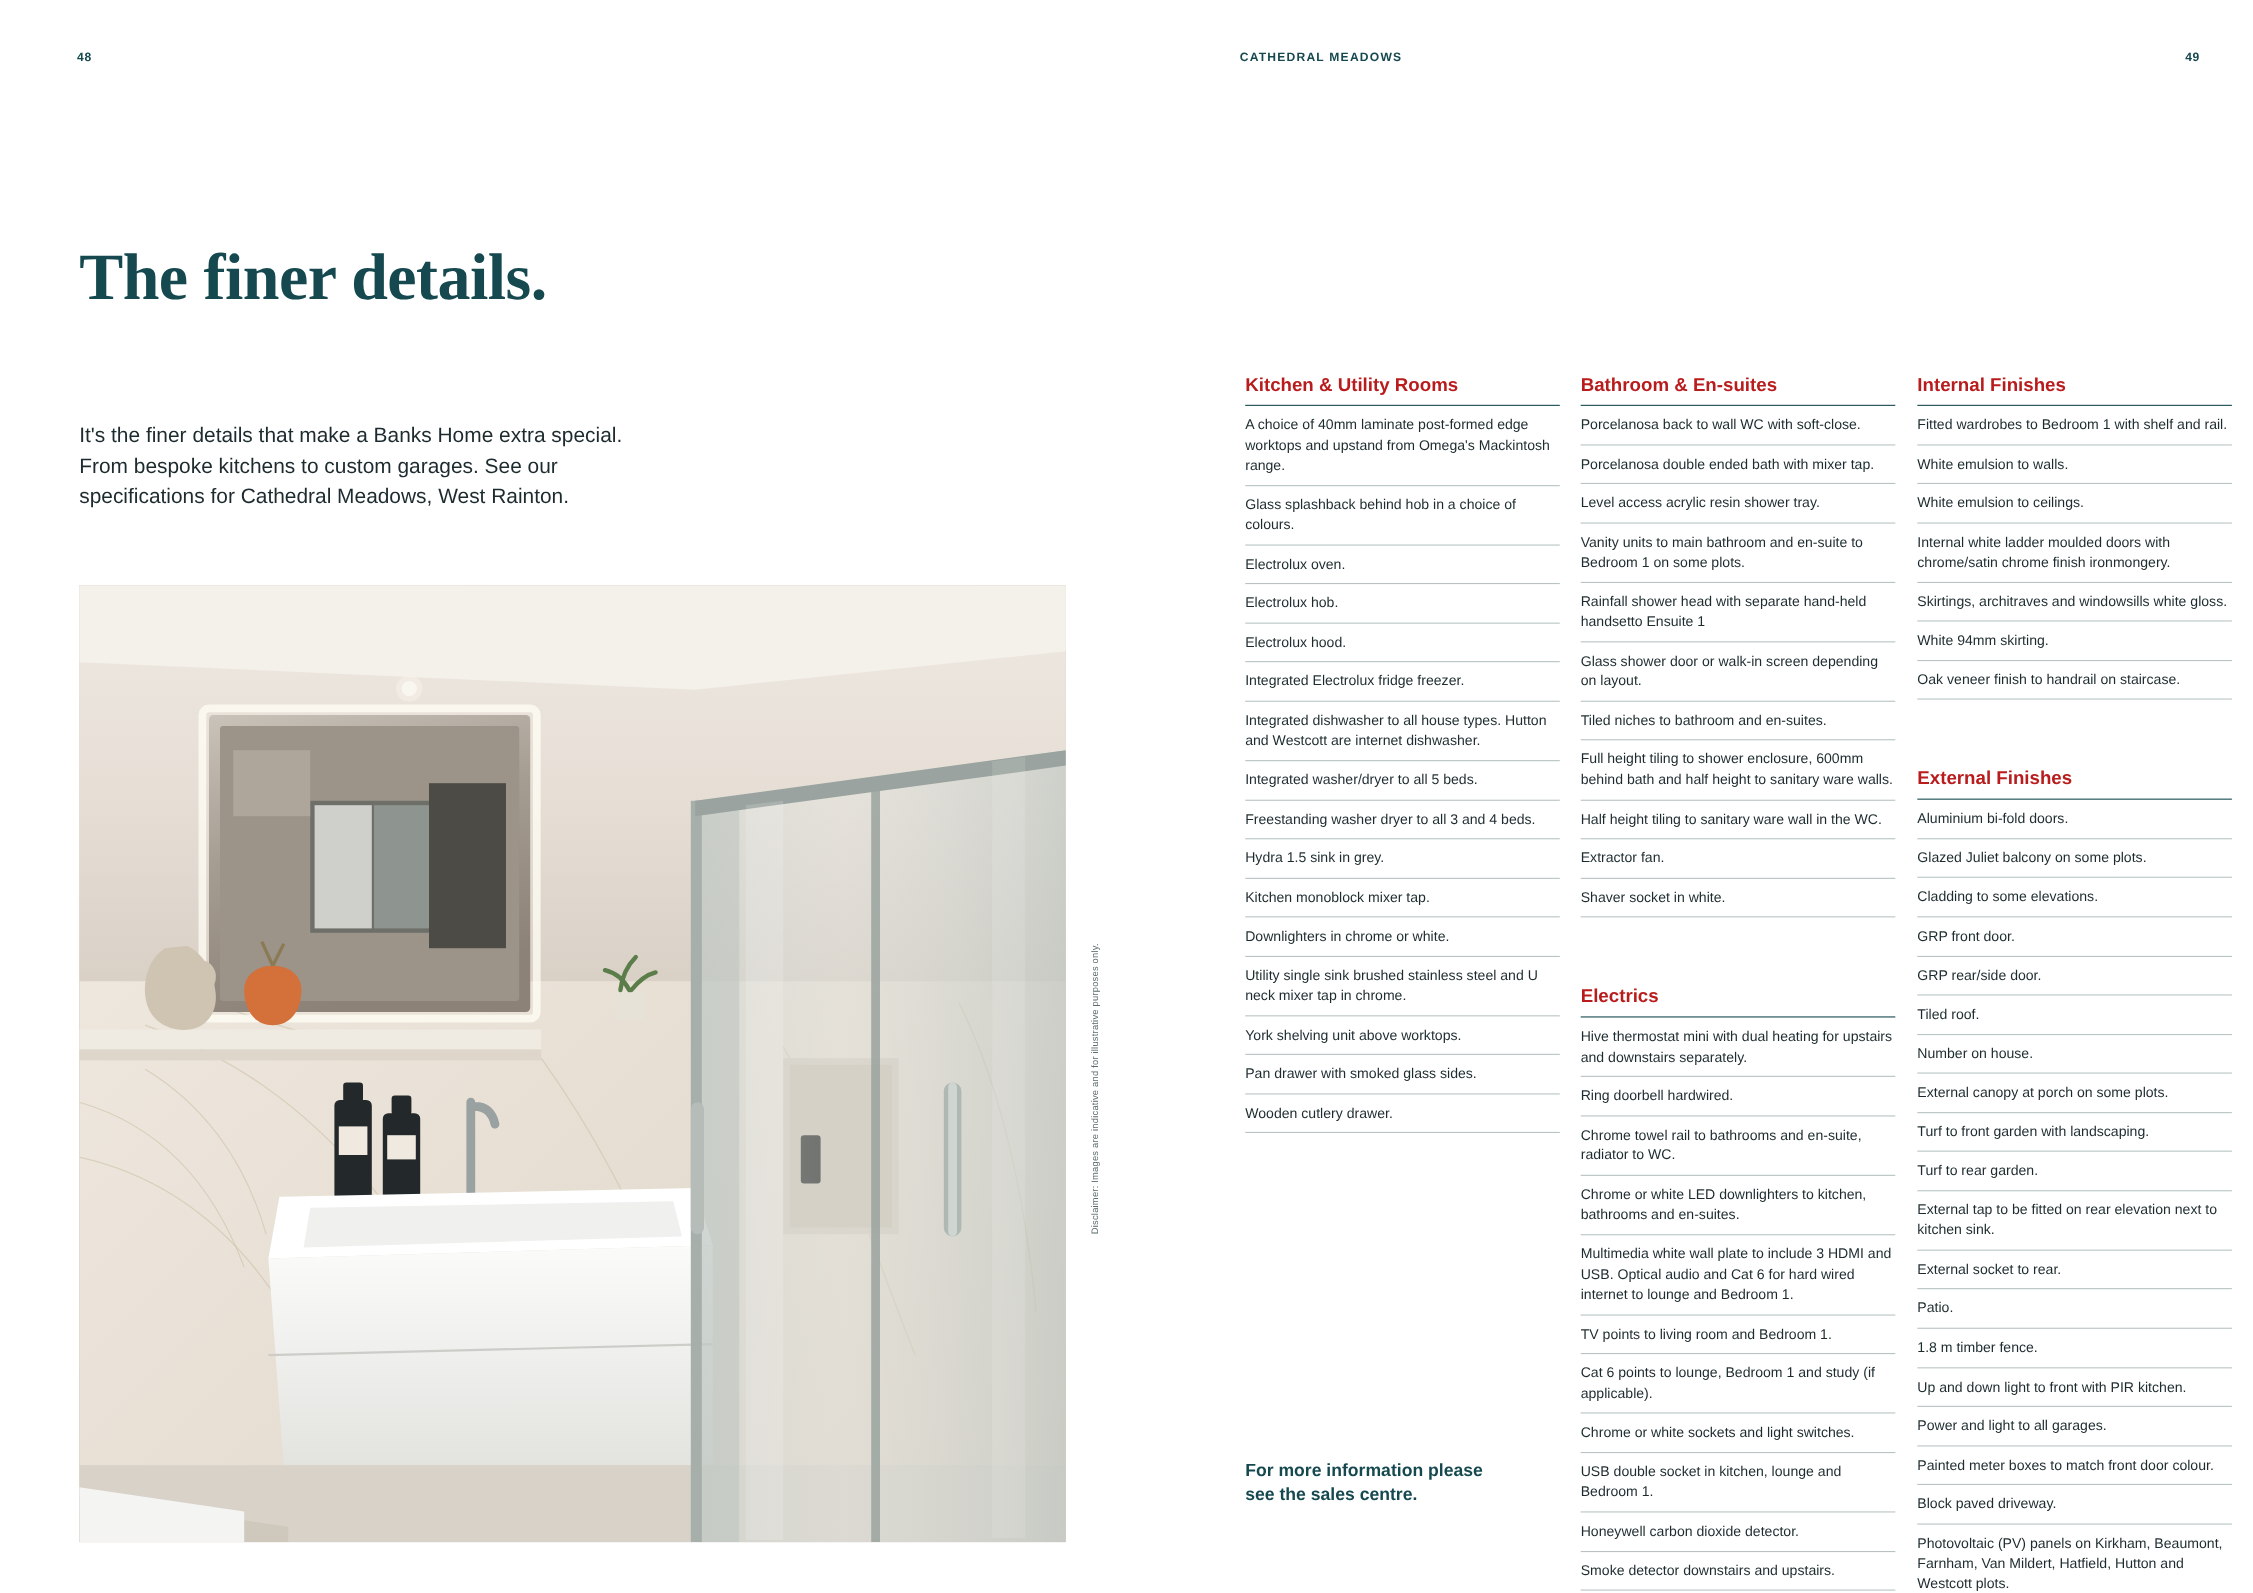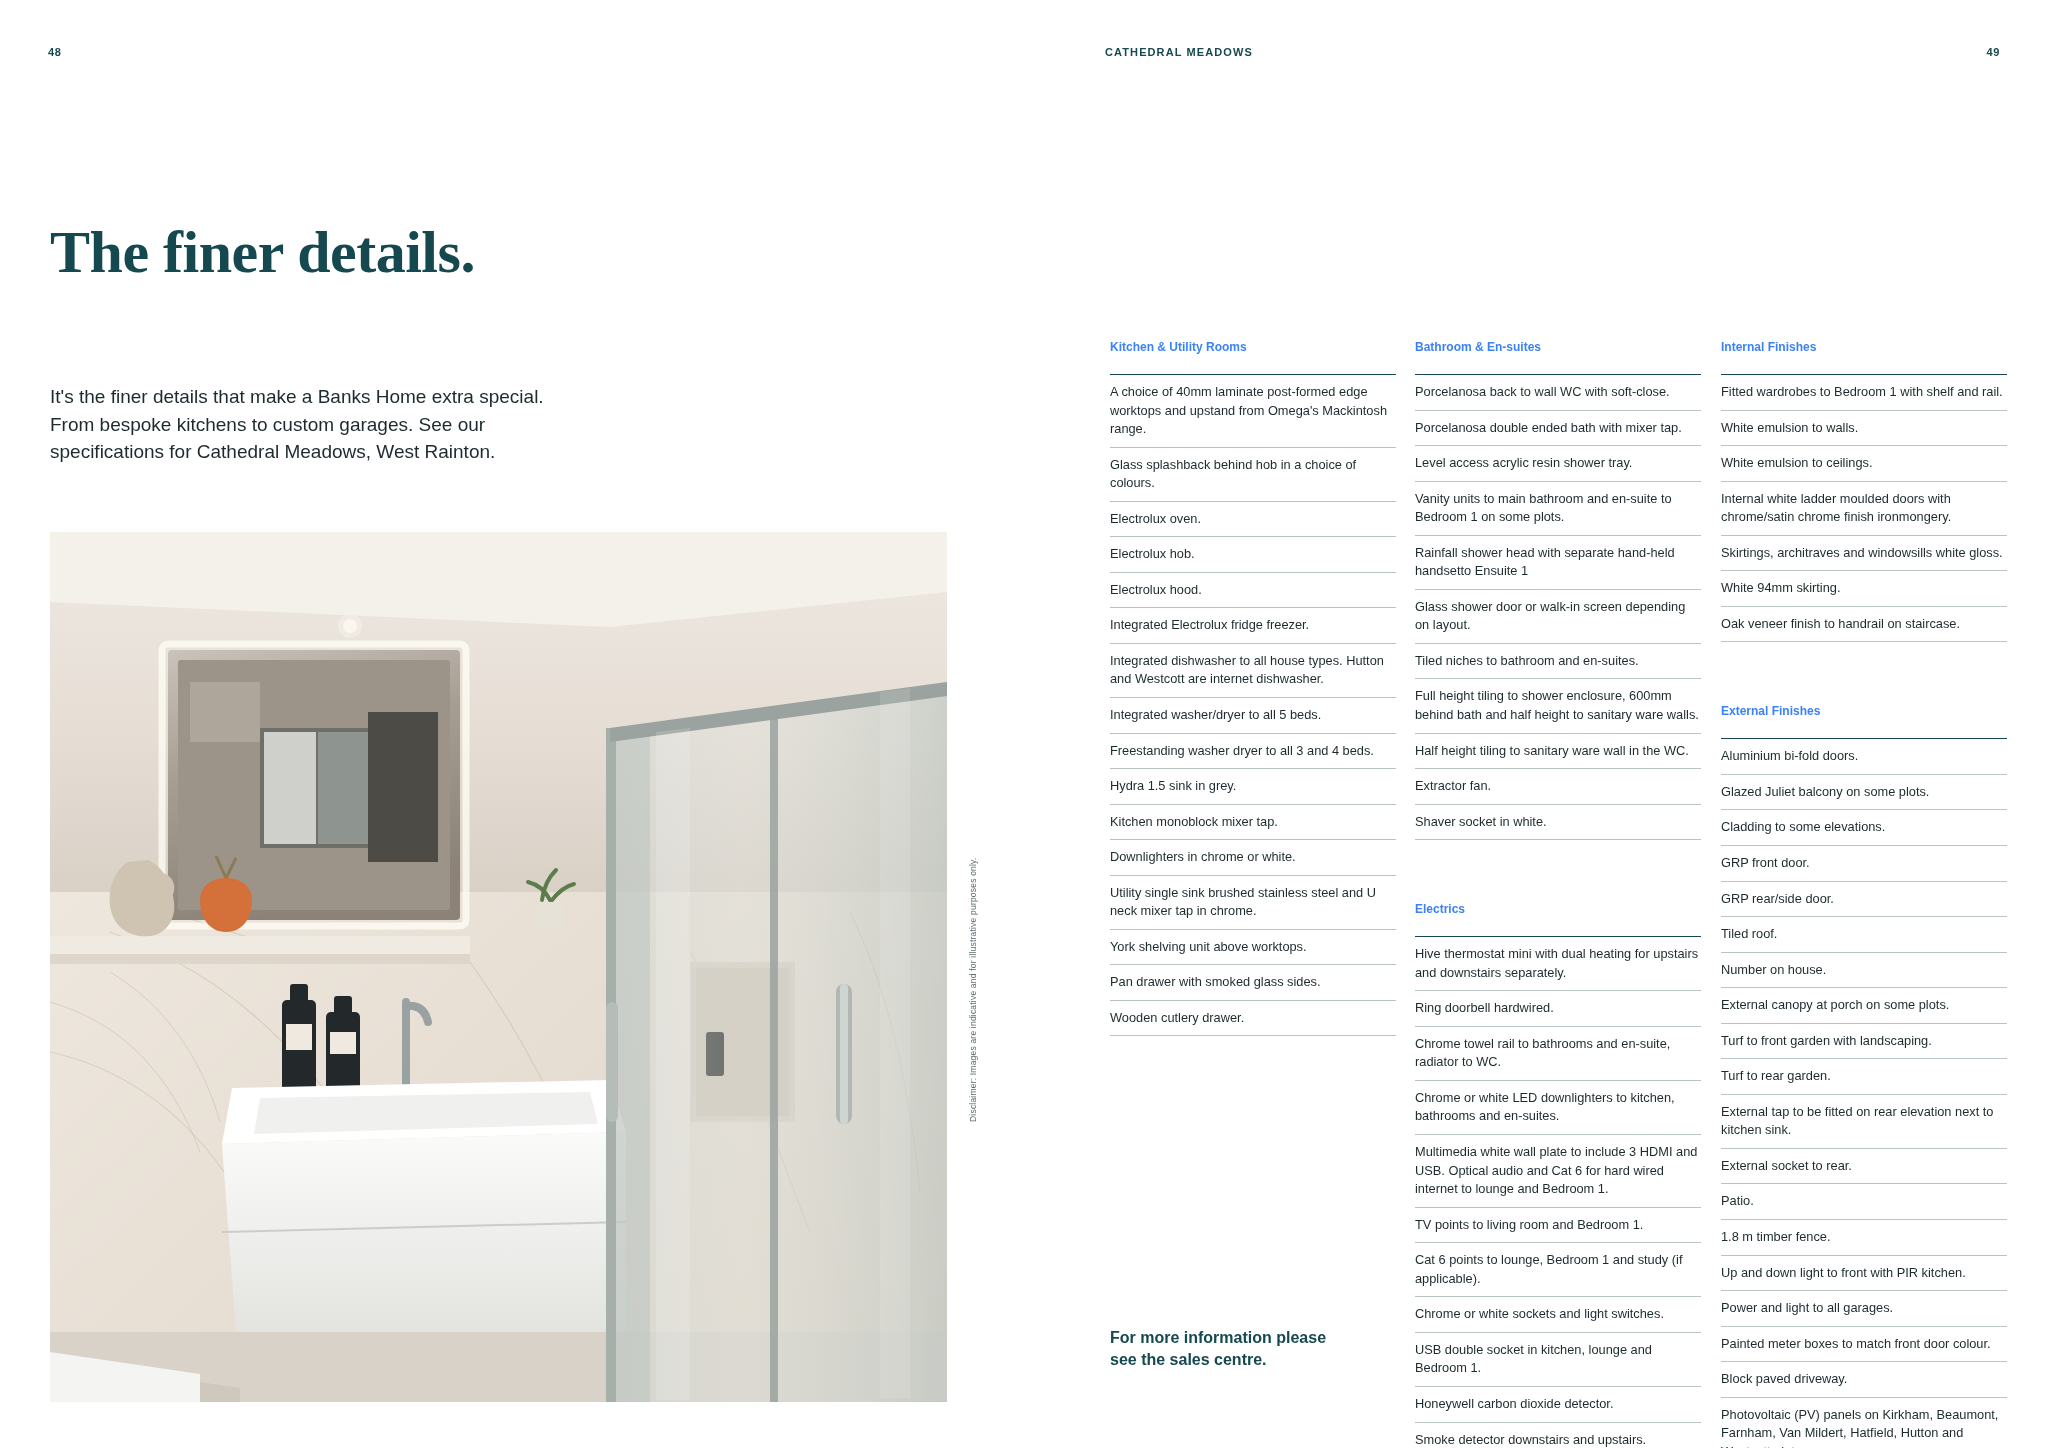--- a/index.html
+++ b/index.html
@@ -11,20 +11,21 @@
     width: 2048px; height: 1448px;
     font-family: "Liberation Sans", sans-serif;
     color: #1d2b2e;
     position: relative;
     overflow: hidden;
   }
   .page {
     position: absolute;
     inset: 0;
     background: #ffffff;
+    margin-left: 22px;
   }
   
   .folio {
     position: absolute;
     top: 46px;
     font-size: 11px;
     font-weight: 700;
     letter-spacing: 0.6px;
     color: #16494f;
   }
@@ -86,24 +87,24 @@
   .col {
     position: absolute;
     top: 340px;
     width: 286px;
   }
   .col-1 { left: 1110px; }
   .col-2 { left: 1415px; }
   .col-3 { left: 1721px; }
 
   .col-heading {
-    font-size: 12px;
+    font-size: 17px;
     font-weight: 700;
-    color: #3b82f6;
-    padding-bottom: 20px;
+    color: #b91c1c;
+    padding-bottom: 8px;
     border-bottom: 1.6px solid #15494f;
     margin-bottom: 0;
   }
   .spec-list { list-style: none; margin: 0; padding: 0; }
   .spec-list li {
     font-size: 12.8px;
     line-height: 1.45;
     color: #1d2b2e;
     padding: 8px 0 8px 0;
     border-bottom: 0.8px solid #b9c3c4;

